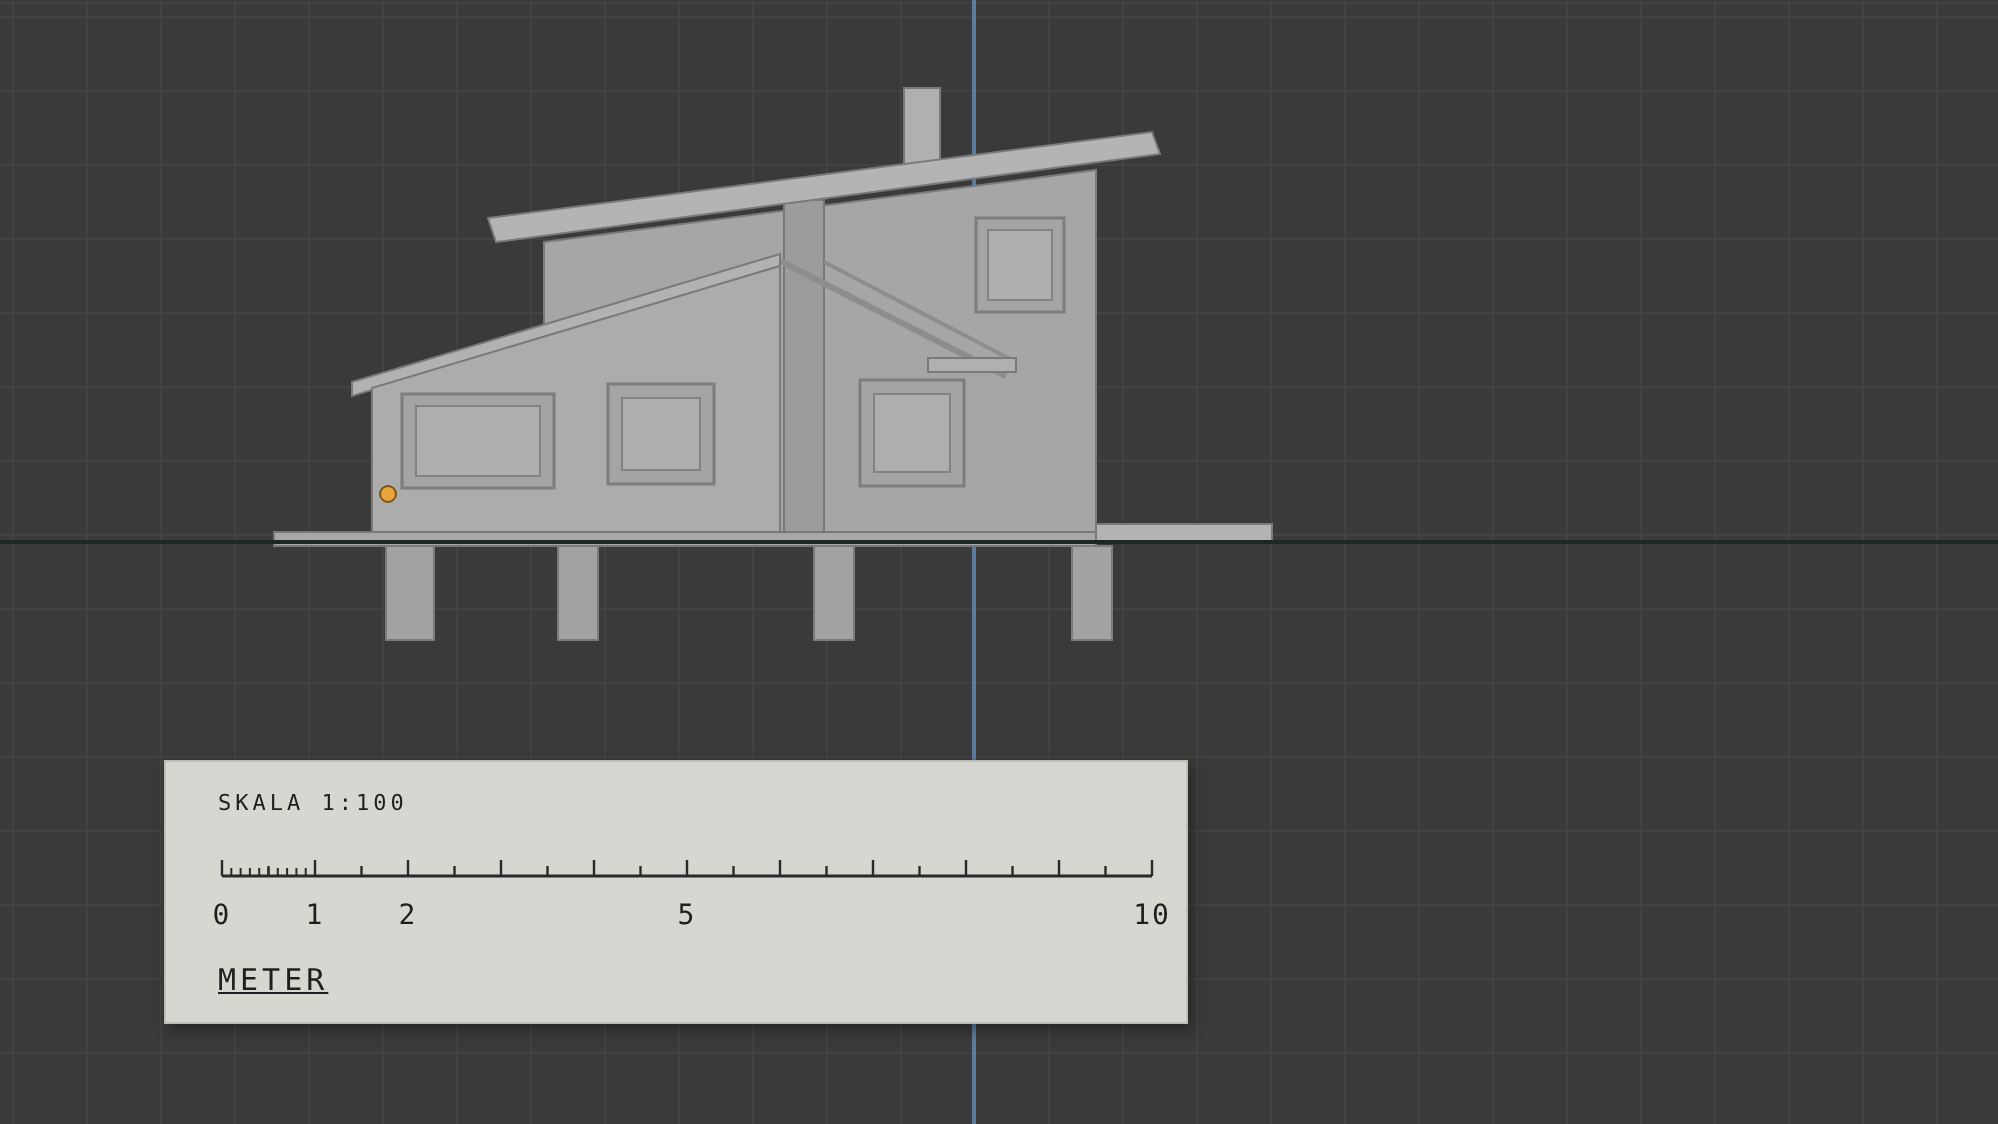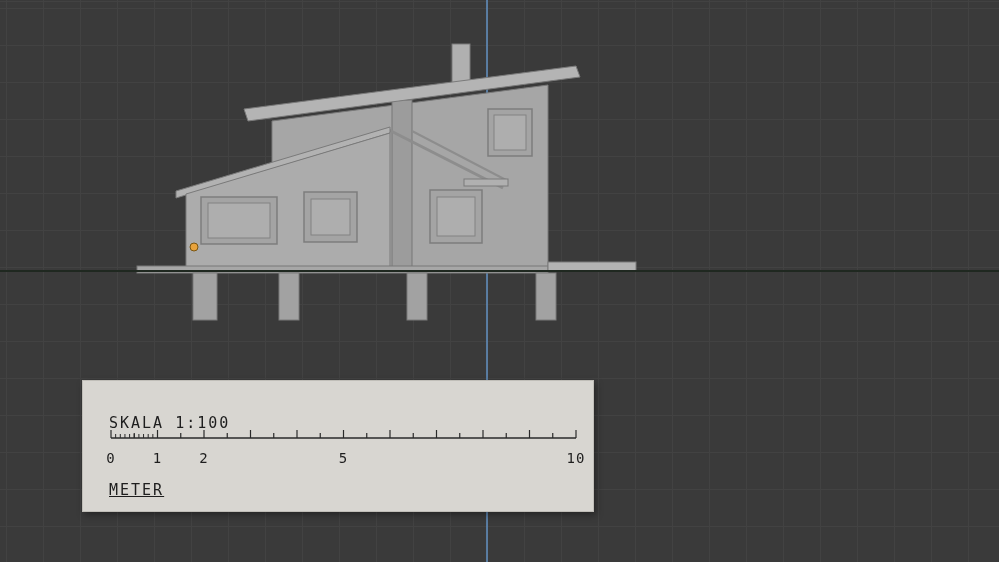--- a/index.html
+++ b/index.html
@@ -26,22 +26,22 @@
     background:#1f2820;
   }
   svg.house{position:absolute;left:0;top:0;width:999px;height:562px;}
   .scale-card{
     position:absolute;left:82px;top:380px;width:510px;height:130px;
     background:#d8d6d1;border:1px solid #c0beb8;
     box-shadow:2px 3px 7px rgba(0,0,0,.35);
     color:#1e1e1e;
   }
   .card-title{
-    position:absolute;left:26px;top:33px;
-    font-size:15px;letter-spacing:2px;white-space:pre;
+    position:absolute;left:26px;top:14px;
+    font-size:11px;letter-spacing:2px;white-space:pre;
   }
   .ruler-svg{position:absolute;left:0;top:38px;width:510px;height:26px;}
   .ruler-labels{position:absolute;left:0;top:69px;width:510px;height:18px;}
   .tick-label{
     position:absolute;top:0;transform:translateX(-50%);
     font-size:14px;letter-spacing:1px;
   }
   .card-unit{
     position:absolute;left:26px;top:100px;
     font-size:15px;letter-spacing:2px;text-decoration:underline;

